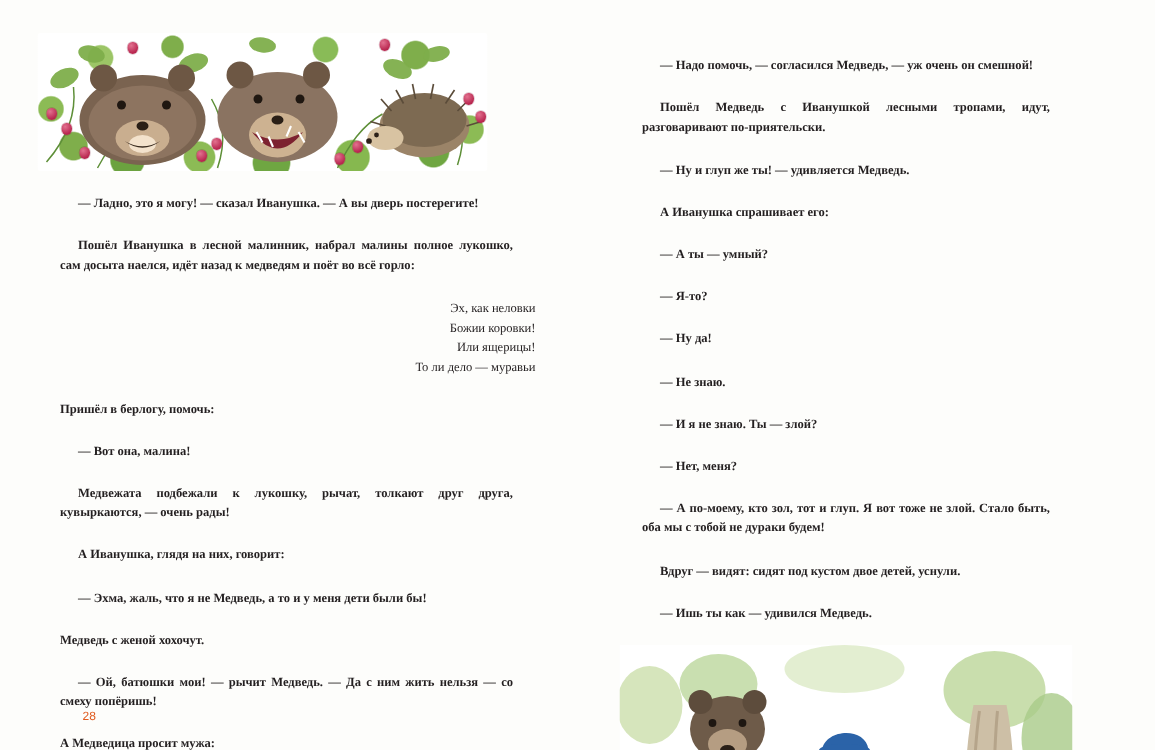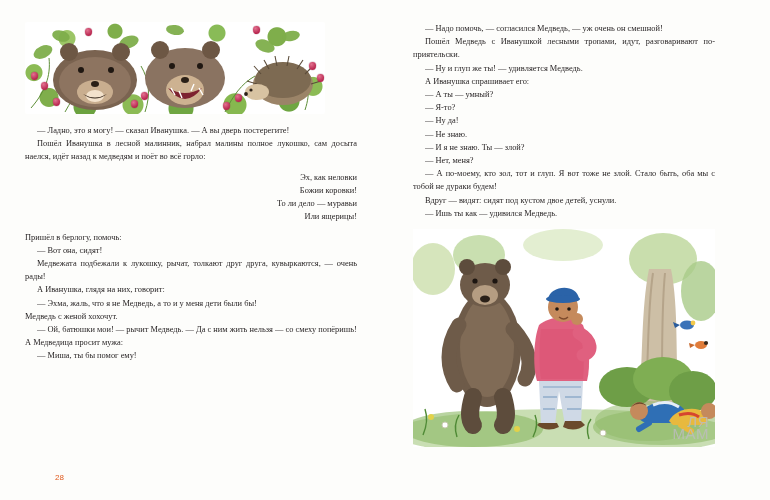--- a/index.html
+++ b/index.html
@@ -35,22 +35,23 @@
     width: 385px;
     padding: 22px 55px 20px 28px;
   }
   .text-block {
     font-size: 8.4px;
     line-height: 13.2px;
     color: #231f20;
     text-align: justify;
   }
   .text-block p {
-    margin: 0;
+    margin: 15px;
     text-indent: 12px;
+    font-weight: bold;
   }
   .text-block p.noindent {
     text-indent: 0;
   }
   .verse {
     margin: 7px 0 8px 0;
     font-size: 8.4px;
     line-height: 13px;
     color: #231f20;
     text-align: right;
@@ -218,26 +219,26 @@
       <span class="berry" style="left:228px;top:4px;"></span>
     </div>
 
     <div class="text-block">
       <p>— Ладно, это я могу! — сказал Иванушка. — А вы дверь постерегите!</p>
       <p>Пошёл Иванушка в лесной малинник, набрал малины полное лукошко, сам досыта наелся, идёт назад к медведям и поёт во всё горло:</p>
 
       <div class="verse">
         <div>Эх, как неловки</div>
         <div>Божии коровки!</div>
+        <div>Или ящерицы!</div>
         <div>То ли дело — муравьи</div>
-        <div>Или ящерицы!</div>
       </div>
 
       <p class="noindent">Пришёл в берлогу, помочь:</p>
-      <p>— Вот она, сидят!</p>
+      <p>— Вот она, малина!</p>
       <p>Медвежата подбежали к лукошку, рычат, толкают друг друга, кувыркаются, — очень рады!</p>
       <p>А Иванушка, глядя на них, говорит:</p>
       <p>— Эхма, жаль, что я не Медведь, а то и у меня дети были бы!</p>
       <p class="noindent">Медведь с женой хохочут.</p>
       <p>— Ой, батюшки мои! — рычит Медведь. — Да с ним жить нельзя — со смеху попёришь!</p>
       <p class="noindent">А Медведица просит мужа:</p>
       <p>— Миша, ты бы помог ему!</p>
     </div>
 
     <div class="page-number">28</div>

